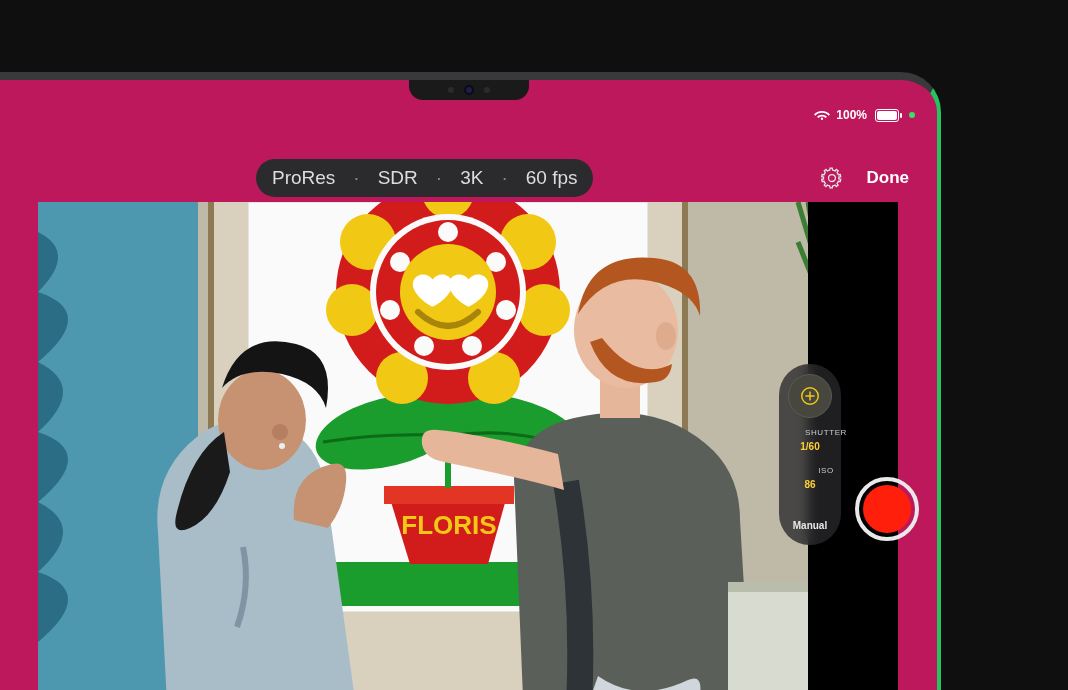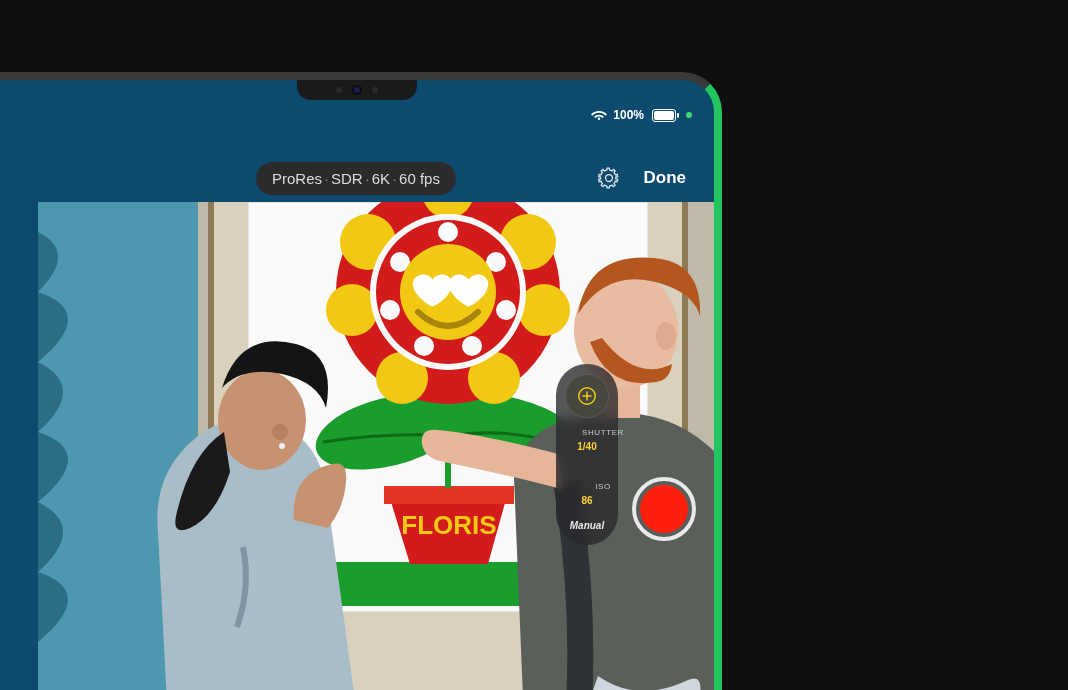--- a/index.html
+++ b/index.html
@@ -11,26 +11,26 @@
     font-family: -apple-system, "SF Pro Text", Helvetica, Arial, sans-serif;
     overflow: hidden;
     color: #fff;
   }
 
   
   .device {
     position: absolute;
     top: 72px;
     left: 0;
-    width: 722px;         
+    width: 941px;         
     height: 618px;        
-    background: #0c4a6e;
+    background: #be185d;
     border-radius: 0 40px 0 0;
     border-top: 8px solid #39393b;
-    border-right: 8px solid #22c55e;
+    border-right: 4px solid #22c55e;
     box-sizing: border-box;
     overflow: hidden;
   }
 
   
   .device::before{
     content:"";
     position:absolute;
     inset:0;
     border-radius:0 34px 0 0;
@@ -99,25 +99,25 @@
     right:0;
     height:40px;
     display:flex;
     align-items:center;
   }
   .format-pill{
     margin-left:256px;
     background:#2b2b2d;
     border-radius:20px;
     padding:8px 16px;
-    font-size:15px;
+    font-size:19px;
     font-weight:500;
     color:#ddd;
     display:flex;
-    gap:2px;
+    gap:18px;
     align-items:center;
   }
   .format-pill .sep{color:#888;}
   .settings-btn{
     margin-left:auto;
     margin-right:22px;
     width:26px;height:26px;
     display:flex;align-items:center;justify-content:center;
     cursor:pointer;
   }
@@ -175,21 +175,21 @@
     border:1px solid #5a5a50;
   }
   .ev-circle svg{display:block;}
   .panel-label{
     font-size:8px;letter-spacing:.6px;color:#ccc;padding-left:32px;
   }
   .panel-value{
     font-size:10px;font-weight:600;color:#ffcf33;margin-top:-6px;
   }
   .panel-mode{
-    font-size:10px;font-weight:600;color:#e7e7e7;margin-top:4px;font-style:italic;
+    font-size:10px;font-weight:600;color:#e7e7e7;margin-top:20px;
   }
 
   
   .record-wrap{
     position:absolute;
     right:18px;
     top:50%;
     margin-top:124px;
     transform:translateY(-50%);
     width:64px;height:64px;
@@ -229,21 +229,21 @@
     </span>
     <span class="status-dot"></span>
   </div>
 
   <div class="toolbar">
     <div class="format-pill">
       <span>ProRes</span>
       <span class="sep">·</span>
       <span>SDR</span>
       <span class="sep">·</span>
-      <span>6K</span>
+      <span>3K</span>
       <span class="sep">·</span>
       <span>60 fps</span>
     </div>
     <div class="settings-btn">
       <svg width="22" height="22" viewBox="0 0 24 24">
         <path fill="none" stroke="#e5e5e5" stroke-width="1.4" d="M12 8.2a3.8 3.8 0 110 7.6 3.8 3.8 0 010-7.6zM19.4 13l2.1.4-.5 2.4-2.1-.2a7.9 7.9 0 01-1.4 2.4l1.2 1.8-1.9 1.5-1.5-1.5a8 8 0 01-2.7.9l-.3 2.1h-2.4l-.3-2.1a8 8 0 01-2.7-.9L5.4 21.3l-1.9-1.5 1.2-1.8a7.9 7.9 0 01-1.4-2.4l-2.1.2L.7 13.4 2.8 13a8 8 0 010-2L.7 10.6l.5-2.4 2.1.2a7.9 7.9 0 011.4-2.4L3.5 4.2l1.9-1.5L6.9 4.2a8 8 0 012.7-.9L9.9 1.2h2.4l.3 2.1a8 8 0 012.7.9l1.5-1.5 1.9 1.5-1.2 1.8a7.9 7.9 0 011.4 2.4l2.1-.2.5 2.4-2.1.4a8 8 0 010 2z"></path>
       </svg>
     </div>
     <div class="done-btn">Done</div>
   </div>
@@ -360,22 +360,22 @@
   <div class="controls-strip"></div>
 
   <div class="exposure-panel">
     <div class="ev-circle">
       <svg width="22" height="22" viewBox="0 0 24 24">
         <circle cx="12" cy="12" r="9" fill="none" stroke="#f1c915" stroke-width="1.6"></circle>
         <path d="M12 7v10M7 12h10" stroke="#f1c915" stroke-width="1.6"></path>
       </svg>
     </div>
     <div class="panel-label">SHUTTER</div>
-    <div class="panel-value">1/40</div>
-    <div class="panel-label" style="margin-top:20px">ISO</div>
+    <div class="panel-value">1/60</div>
+    <div class="panel-label" style="margin-top:4px">ISO</div>
     <div class="panel-value">86</div>
     <div class="panel-mode">Manual</div>
   </div>
 
   <div class="record-wrap">
     <div class="record-ring"></div>
     <div class="record-dot"></div>
   </div>
 
 </div>

